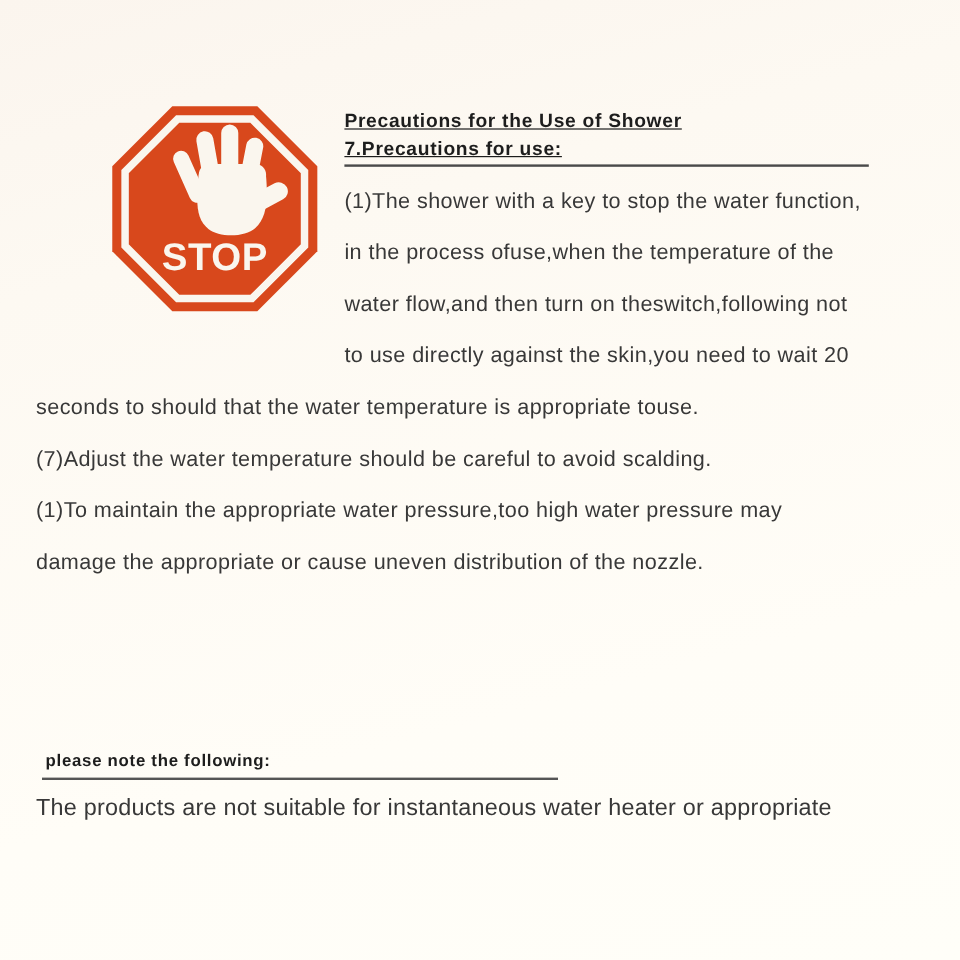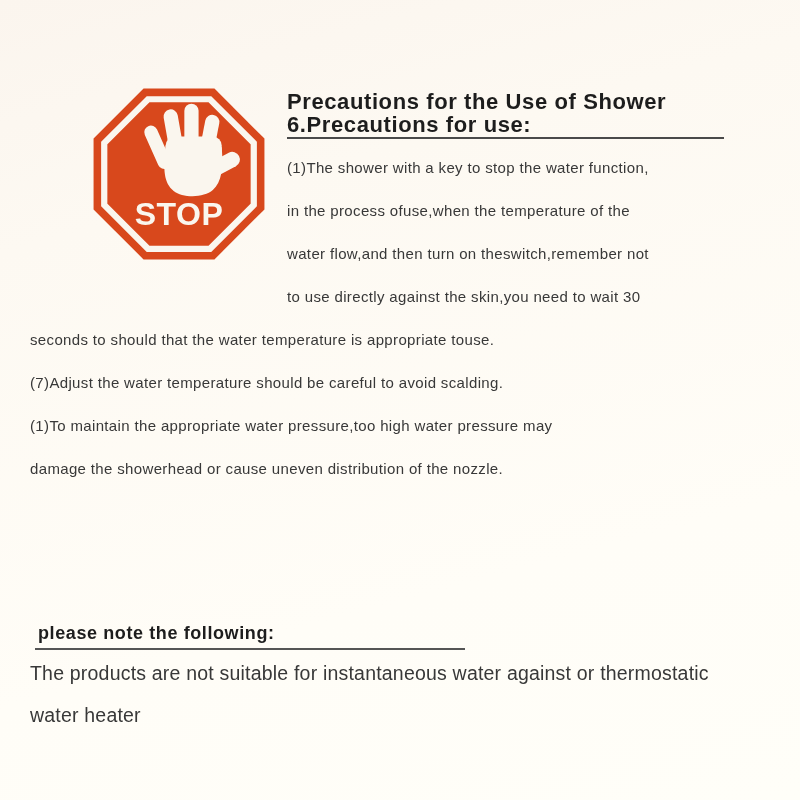--- a/index.html
+++ b/index.html
@@ -30,56 +30,57 @@
   .stop-sign svg { width: 100%; height: 100%; display: block; }
 
   
   .header {
     position: absolute;
     left: 287px;
     top: 90px;
     width: 480px;
     color: #1d1d1d;
     font-weight: bold;
-    font-size: 22px;
+    font-size: 16px;
     letter-spacing: 0.6px;
     line-height: 23px;
+    text-decoration: underline;
   }
   .header-rule {
     position: absolute;
     left: 287px;
     top: 137px;
     width: 437px;
     height: 2px;
     background: #4a4a4a;
   }
 
   
   .precautions {
     position: absolute;
     left: 30px;
     top: 146px;
     width: 755px;
     color: #383838;
-    font-size: 15px;
+    font-size: 18px;
     letter-spacing: 0.35px;
     line-height: 43px;
     white-space: nowrap;
   }
   .precautions .line { height: 43px; }
   .precautions .line.wrap-indent { padding-left: 257px; }
 
   
   .note-heading {
     position: absolute;
     left: 38px;
     top: 621px;
     color: #1d1d1d;
     font-weight: bold;
-    font-size: 18px;
+    font-size: 14px;
     letter-spacing: 0.6px;
     line-height: 24px;
   }
   .note-rule {
     position: absolute;
     left: 35px;
     top: 648px;
     width: 430px;
     height: 2px;
     background: #555;
@@ -118,35 +119,34 @@
         <rect x="85" y="58" width="63" height="40" rx="10"></rect>
         <path d="M85 68 C82 96 83 110 94 119 C104 127 128 127 138 118 C148 109 150 94 148 70 Z"></path>
       </g>
 
       <text x="100" y="157" text-anchor="middle" font-family="Liberation Sans, DejaVu Sans, sans-serif" font-weight="bold" font-size="36" letter-spacing="0.5" fill="#FAF6EE">STOP</text>
     </svg>
   </div>
 
   <div class="header">
     <div>Precautions for the Use of Shower</div>
-    <div>6.Precautions for use:</div>
+    <div>7.Precautions for use:</div>
   </div>
   <div class="header-rule"></div>
 
   <div class="precautions">
     <div class="line wrap-indent">(1)The shower with a key to stop the water function,</div>
     <div class="line wrap-indent">in the process ofuse,when the temperature of the</div>
-    <div class="line wrap-indent">water flow,and then turn on theswitch,remember not</div>
-    <div class="line wrap-indent">to use directly against the skin,you need to wait 30</div>
+    <div class="line wrap-indent">water flow,and then turn on theswitch,following not</div>
+    <div class="line wrap-indent">to use directly against the skin,you need to wait 20</div>
     <div class="line">seconds to should that the water temperature is appropriate touse.</div>
     <div class="line">(7)Adjust the water temperature should be careful to avoid scalding.</div>
     <div class="line">(1)To maintain the appropriate water pressure,too high water pressure may</div>
-    <div class="line">damage the showerhead or cause uneven distribution of the nozzle.</div>
+    <div class="line">damage the appropriate or cause uneven distribution of the nozzle.</div>
   </div>
 
   <div class="note-heading">please note the following:</div>
   <div class="note-rule"></div>
   <div class="note-body">
-    <div class="line">The products are not suitable for instantaneous water against or thermostatic</div>
-    <div class="line">water heater</div>
+    <div class="line">The products are not suitable for instantaneous water heater or appropriate</div>
   </div>
 
 </div>
 
 </body></html>

